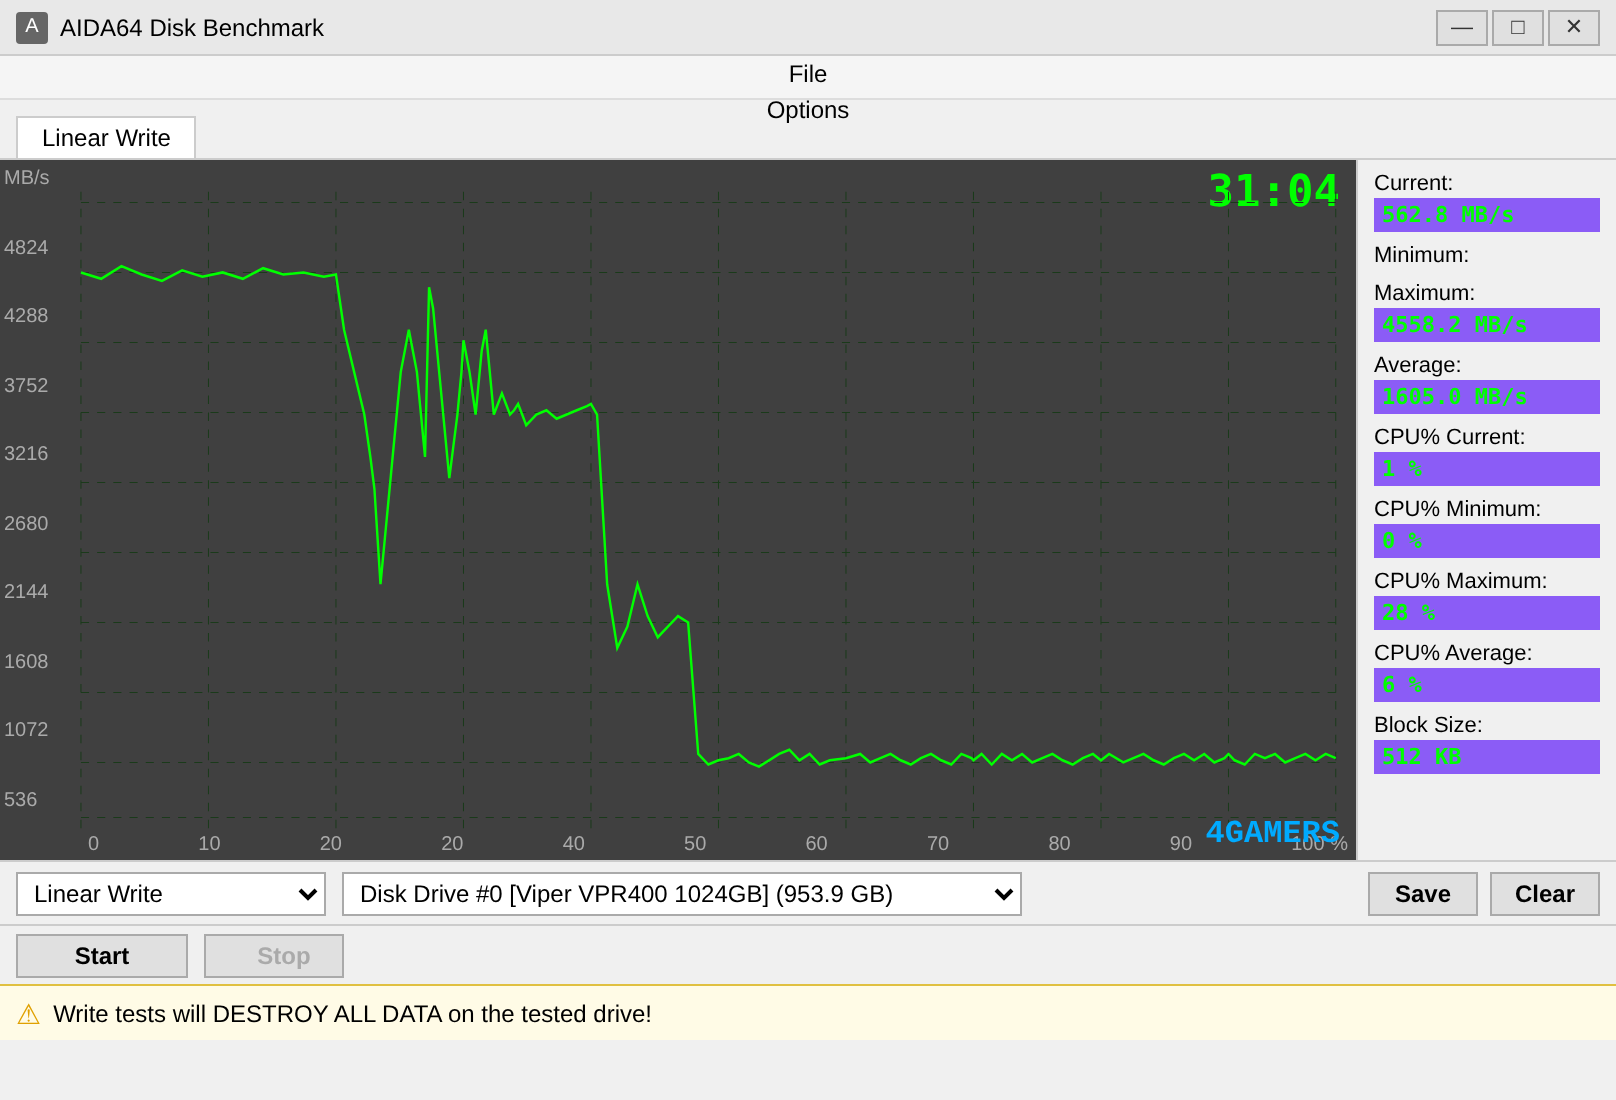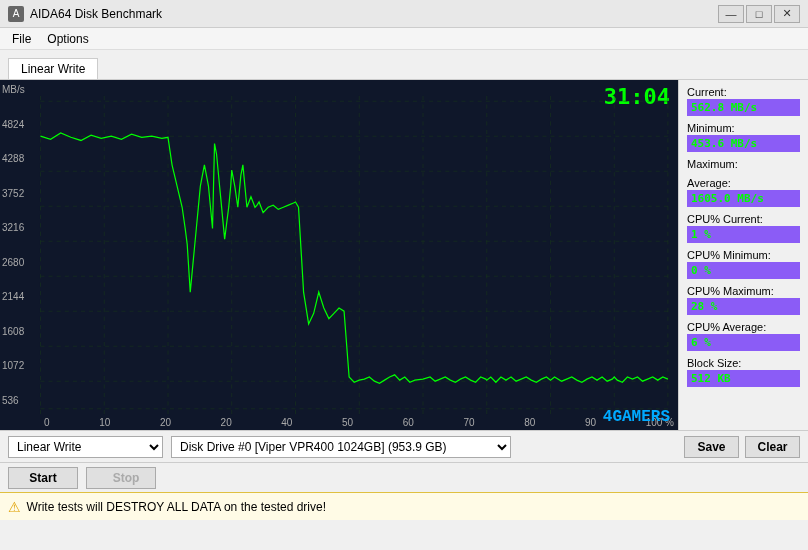--- a/index.html
+++ b/index.html
@@ -22,20 +22,21 @@
     .title-btn { width: 26px; height: 18px; border: 1px solid #aaa; background: #e0e0e0; cursor: pointer; display: flex; align-items: center; justify-content: center; font-size: 11px; color: #333; }
 
     
     .menu-bar {
       background: #f5f5f5;
       border-bottom: 1px solid #ddd;
       display: flex;
       align-items: center;
       padding: 0 4px;
       height: 22px;
+      flex-direction: column;
     }
     .menu-item { padding: 2px 8px; cursor: pointer; font-size: 12px; }
 
     
     .tab-bar {
       background: #f0f0f0;
       border-bottom: 1px solid #ccc;
       display: flex;
       align-items: flex-end;
       padding: 4px 8px 0;
@@ -53,21 +54,21 @@
     
     .main-content {
       display: flex;
       height: 350px;
       background: white;
     }
 
     
     .chart-area {
       flex: 1;
-      background: #0f172a;
+      background: #404040;
       position: relative;
       overflow: hidden;
     }
 
     
     .right-panel {
       width: 130px;
       background: #f0f0f0;
       border-left: 1px solid #ccc;
       padding: 6px 8px;
@@ -314,24 +315,24 @@
     <div class="watermark">4GAMERS</div>
   </div>
 
   <div class="right-panel">
     <div class="stat-group">
       <div class="stat-label">Current:</div>
       <span class="stat-value">562.8 MB/s</span>
     </div>
     <div class="stat-group">
       <div class="stat-label">Minimum:</div>
-      <span class="stat-value">453.6 MB/s</span>
     </div>
     <div class="stat-group">
       <div class="stat-label">Maximum:</div>
+      <span class="stat-value">4558.2 MB/s</span>
     </div>
     <div class="stat-group">
       <div class="stat-label">Average:</div>
       <span class="stat-value">1605.0 MB/s</span>
     </div>
     <div class="stat-group">
       <div class="stat-label">CPU% Current:</div>
       <span class="stat-value">1 %</span>
     </div>
     <div class="stat-group">
@@ -360,20 +361,20 @@
   <select class="select-box select-drive">
     <option>Disk Drive #0  [Viper VPR400 1024GB]  (953.9 GB)</option>
   </select>
   <div class="action-buttons">
     <button class="btn btn-save">Save</button>
     <button class="btn btn-clear">Clear</button>
   </div>
 </div>
 
 <div class="action-row">
-  <button class="btn btn-start" style="width:70px;">Start</button>
+  <button class="btn btn-start" style="width:86px;">Start</button>
   <button class="btn" disabled="" style="width:70px;">Stop</button>
 </div>
 
 <div class="warning-bar">
   <span class="warning-icon">⚠</span>
   <span>Write tests will DESTROY ALL DATA on the tested drive!</span>
 </div>
 
 </body></html>

